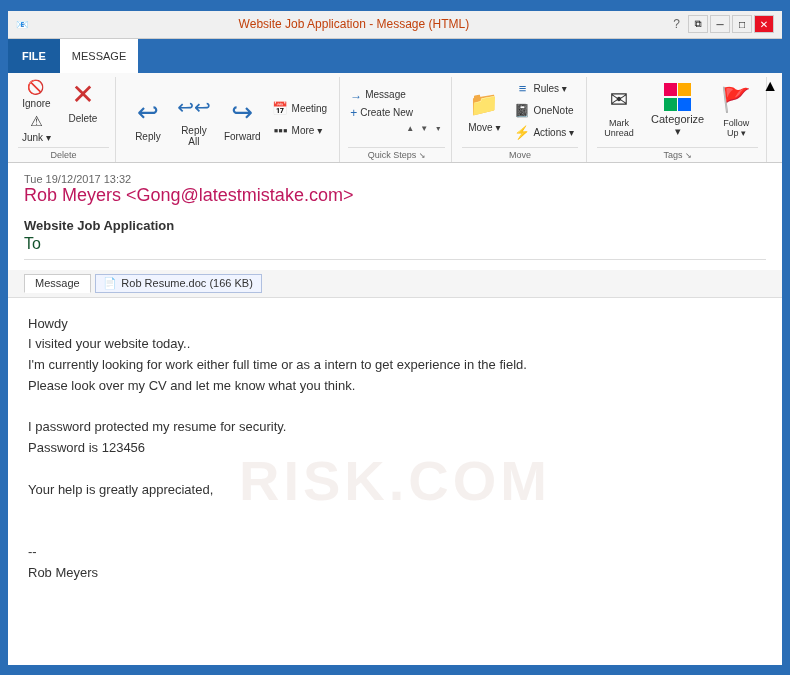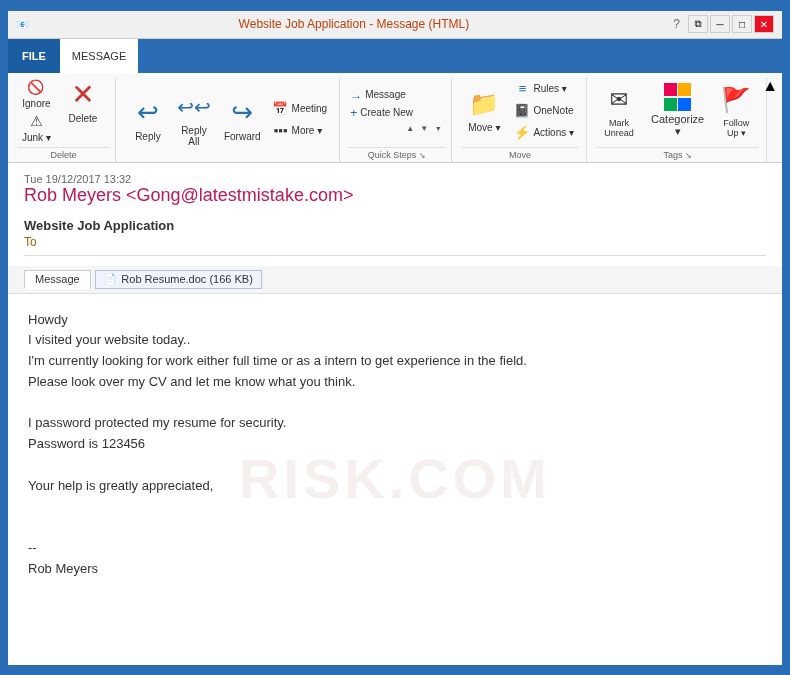--- a/index.html
+++ b/index.html
@@ -223,22 +223,22 @@
       font-weight: 300;
       margin-bottom: 12px;
     }
     .email-subject {
       font-size: 13px;
       color: #333;
       font-weight: 600;
       margin-bottom: 2px;
     }
     .email-to {
-      font-size: 12px;
-      color: #a16207;
+      font-size: 16px;
+      color: #14532d;
     }
     .email-divider {
       height: 1px;
       background: #ddd;
       margin: 6px 0;
     }
     
     .attachment-bar {
       display: flex;
       padding: 4px 16px;

